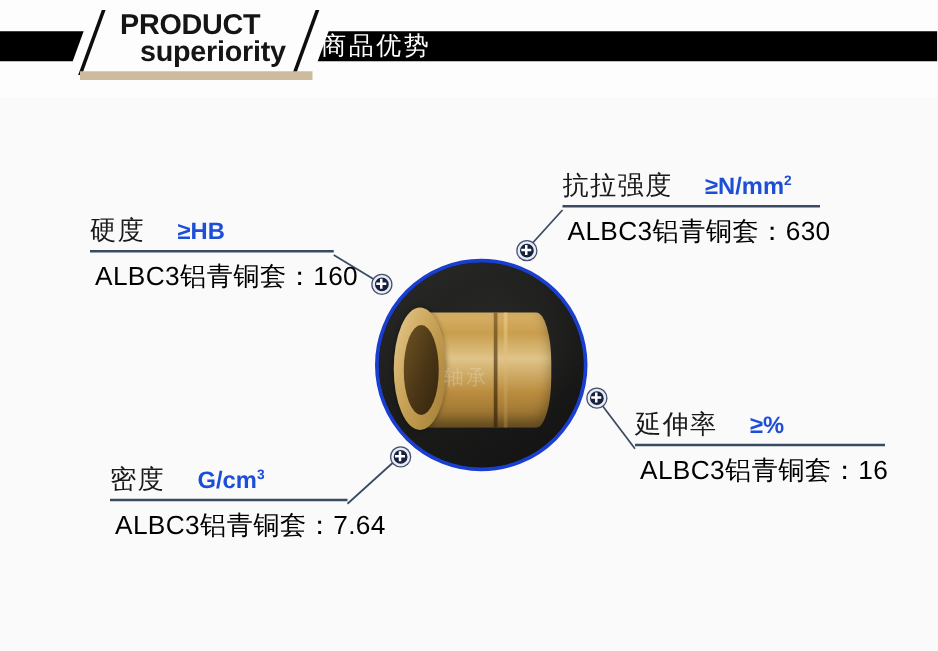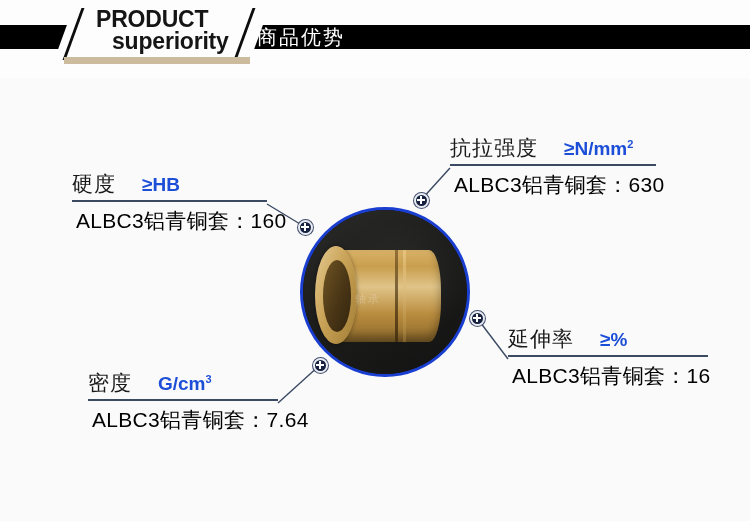--- a/index.html
+++ b/index.html
@@ -160,21 +160,21 @@
     top: 50px;
     width: 28px;
     height: 72px;
     border-radius: 50%;
     background: linear-gradient(110deg, #6f5323 0%, #4a3616 55%, #33240e 100%);
   }
   .watermark {
     position: absolute;
     left: 52px;
     top: 82px;
-    font-size: 11px;
+    font-size: 16px;
     color: rgba(255,255,255,0.22);
     letter-spacing: 2px;
     white-space: nowrap;
   }
 
   
   #connectors {
     position: absolute;
     left: 0; top: 0;
     width: 750px;

